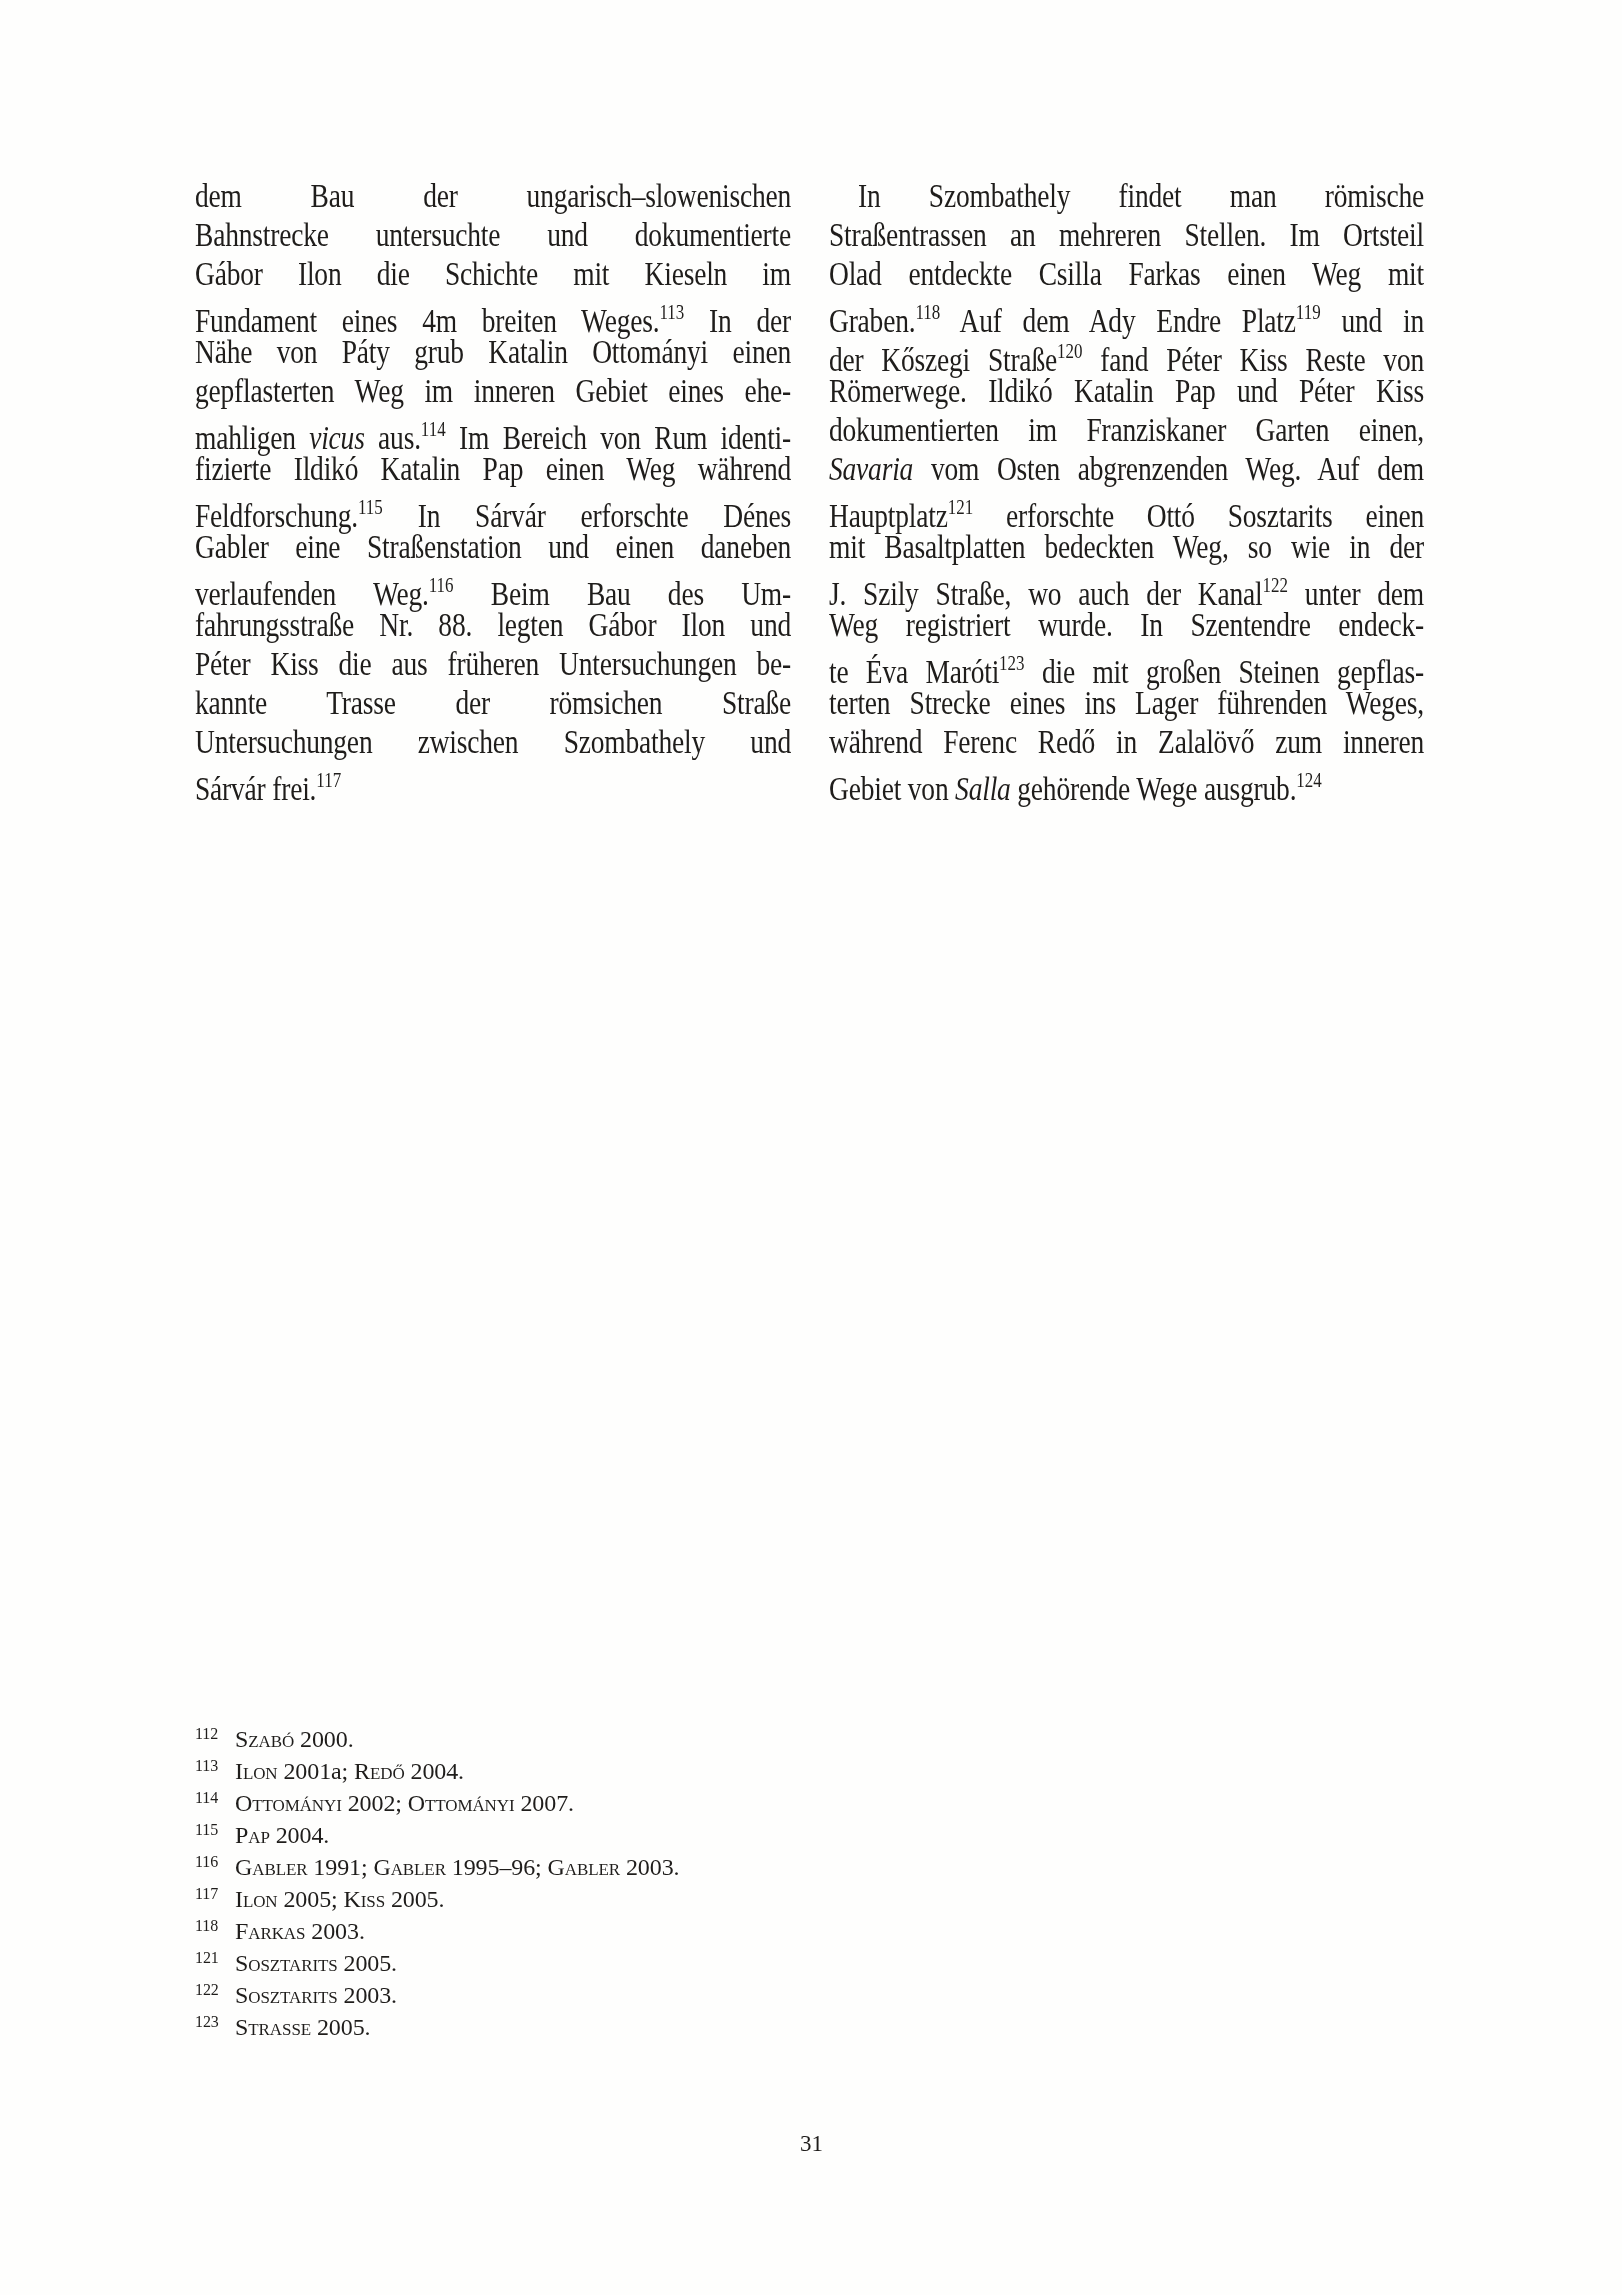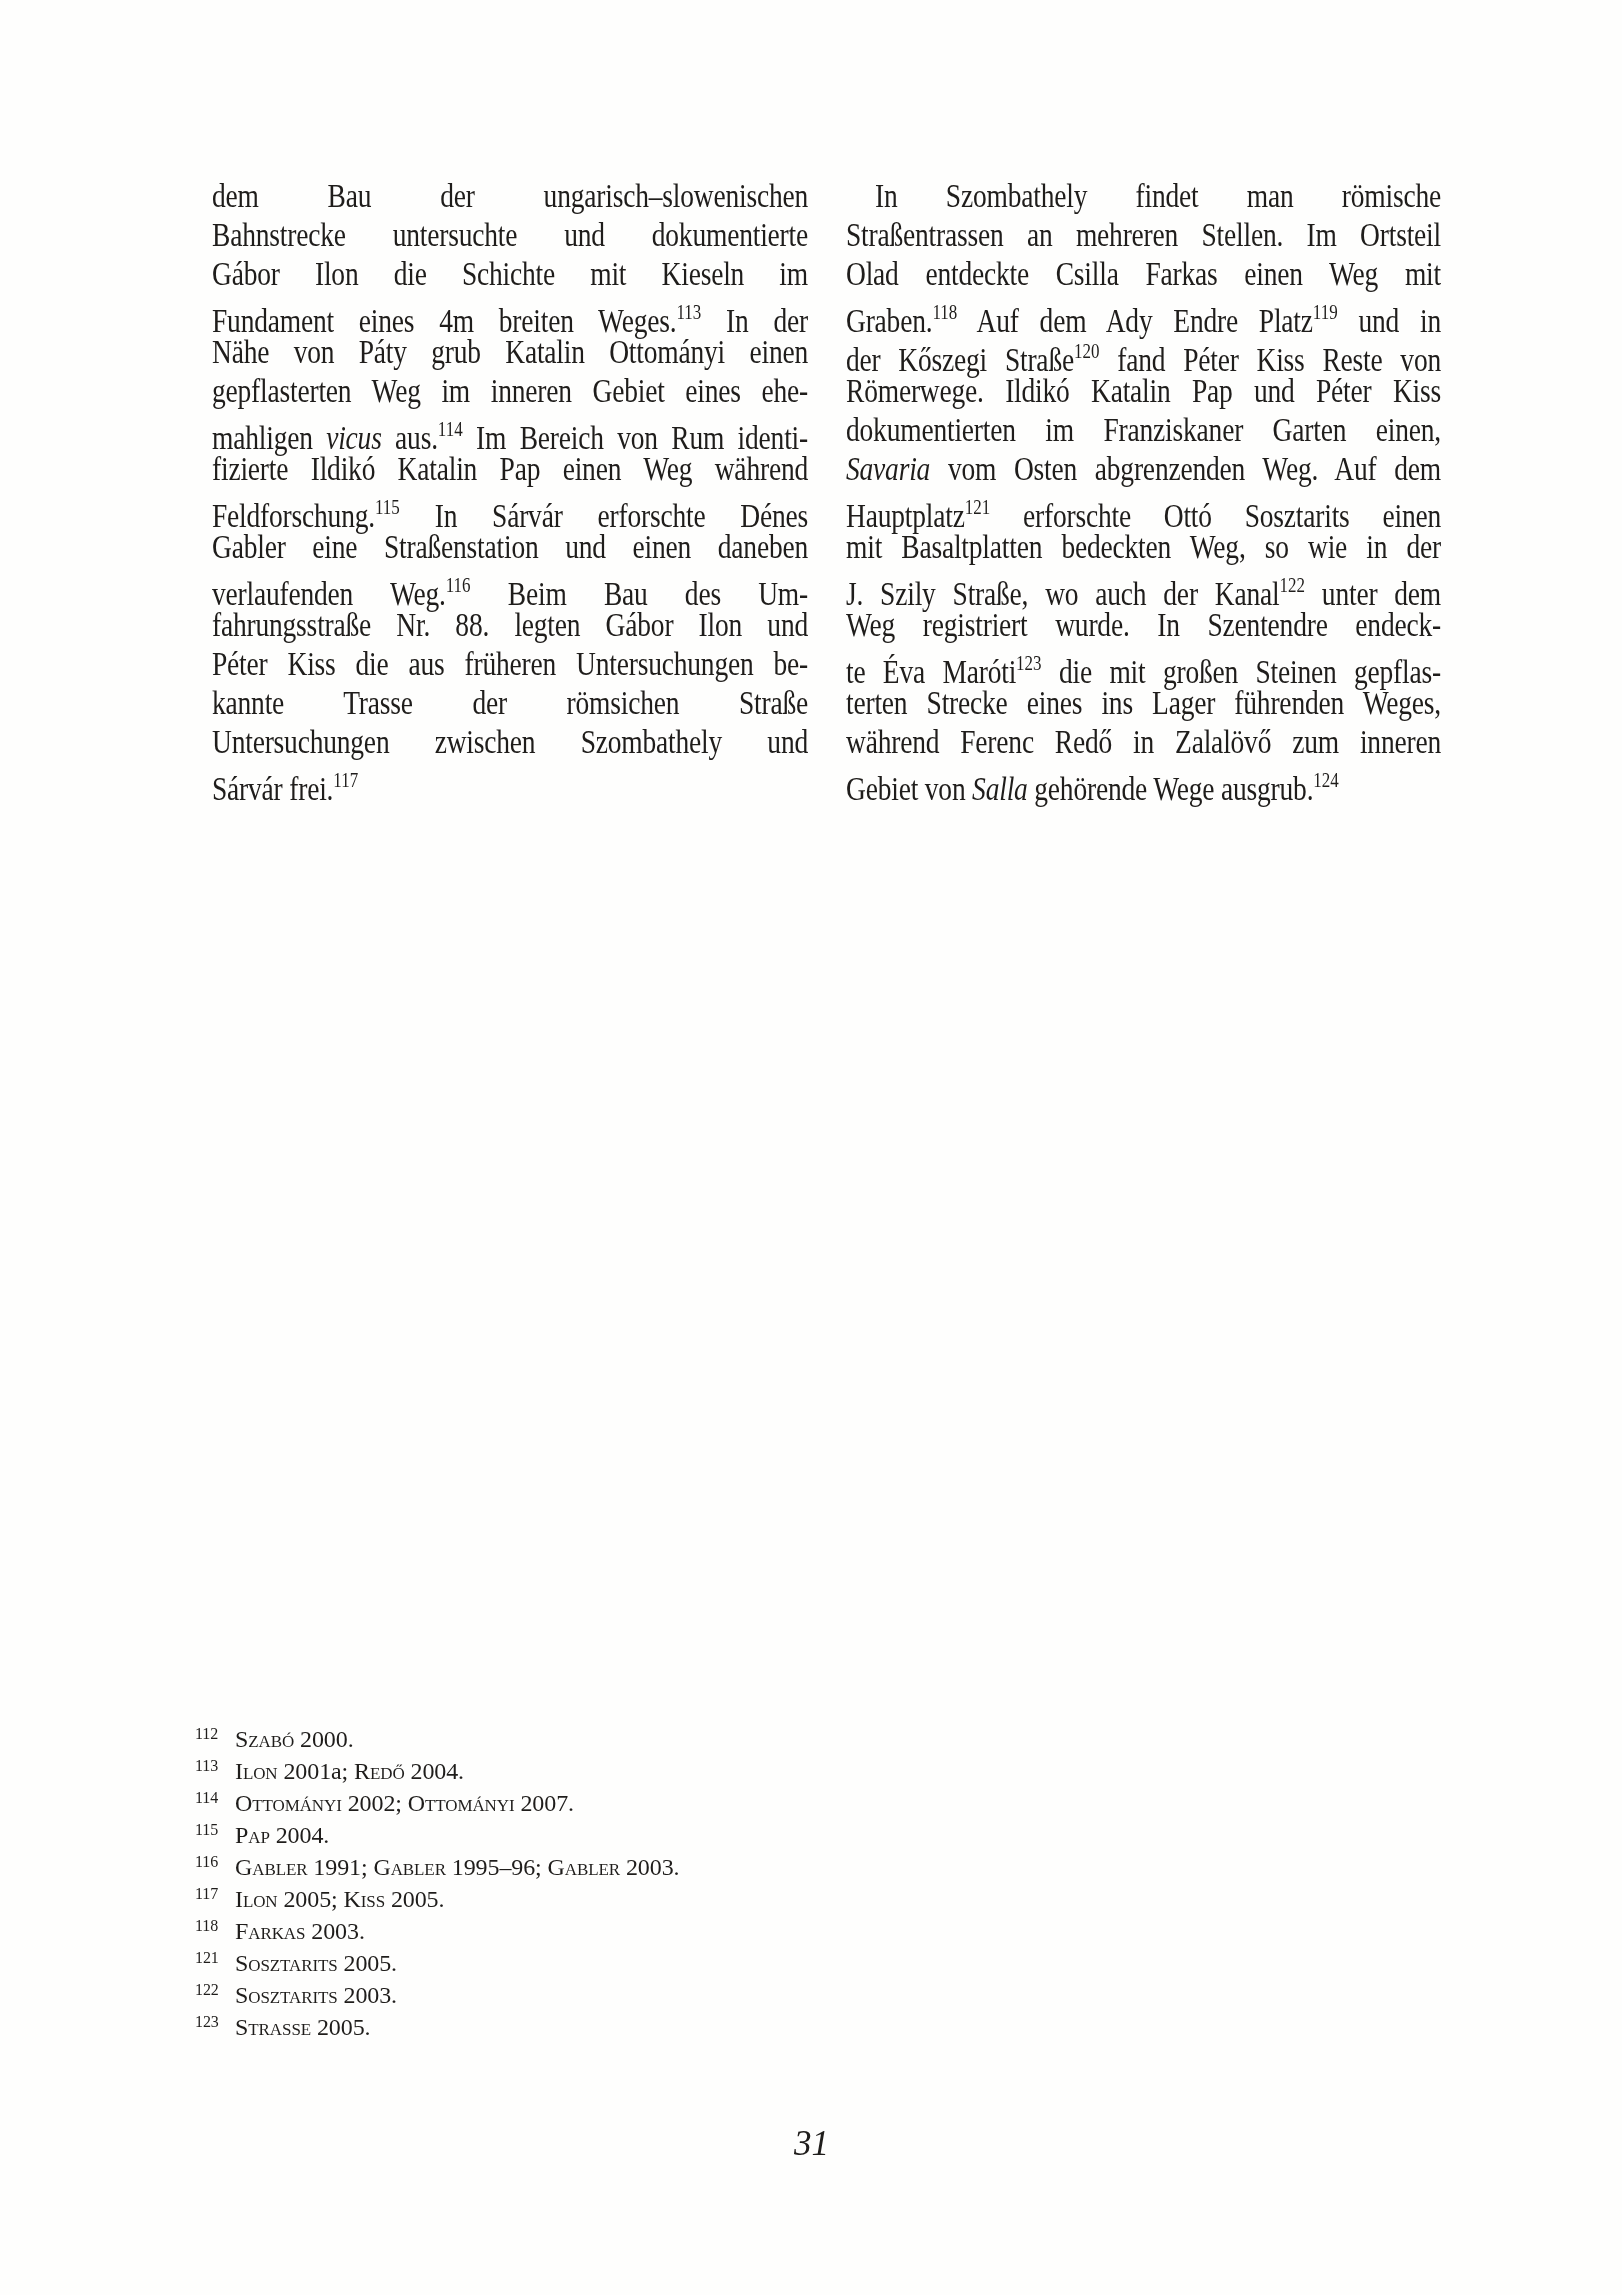--- a/index.html
+++ b/index.html
@@ -5,21 +5,21 @@
   html, body { margin: 0; padding: 0; background: #e8e8e8; }
   .page {
     position: relative;
     width: 1623px;
     height: 2295px;
     background: #fefefdff;
     font-family: "Liberation Serif", serif;
     color: #1f1d1b;
     overflow: hidden;
   }
-  .col { position: absolute; top: 176px; width: 596px; margin-left: 17px; }
+  .col { position: absolute; top: 176px; width: 596px; }
   #col-left  { left: 195px; }
   #col-right { left: 829px; width: 595px; }
   .line {
     font-size: 27.5px;
     line-height: 39px;
     height: 39px;
     text-align: justify;
     letter-spacing: -0.2px;
     transform: scaleY(1.26);
     transform-origin: 50% 50%;
@@ -32,23 +32,22 @@
   .sc { font-variant: small-caps; }
   .footnotes { position: absolute; left: 195px; top: 1686px; width: 893px; }
   .footnote { font-size: 24px; line-height: 32px; height: 32px; letter-spacing: -0.1px; }
   .fn-num { display: inline-block; width: 40px; font-size: 16px; vertical-align: 8.2px; margin-top: 32px; }
   .page-number {
     position: absolute;
     top: 2125px;
     left: 0;
     width: 100%;
     text-align: center;
-    font-size: 35px;
+    font-size: 23px;
     line-height: 38px;
-    font-style: italic;
   }
 </style>
 </head>
 <body>
 
 <div class="page">
   <div class="col" id="col-left">
       <div class="line jl"><span>dem Bau der ungarisch–slowenischen</span></div>
       <div class="line jl"><span>Bahnstrecke untersuchte und dokumentierte</span></div>
       <div class="line jl"><span>Gábor Ilon die Schichte mit Kieseln im</span></div>

